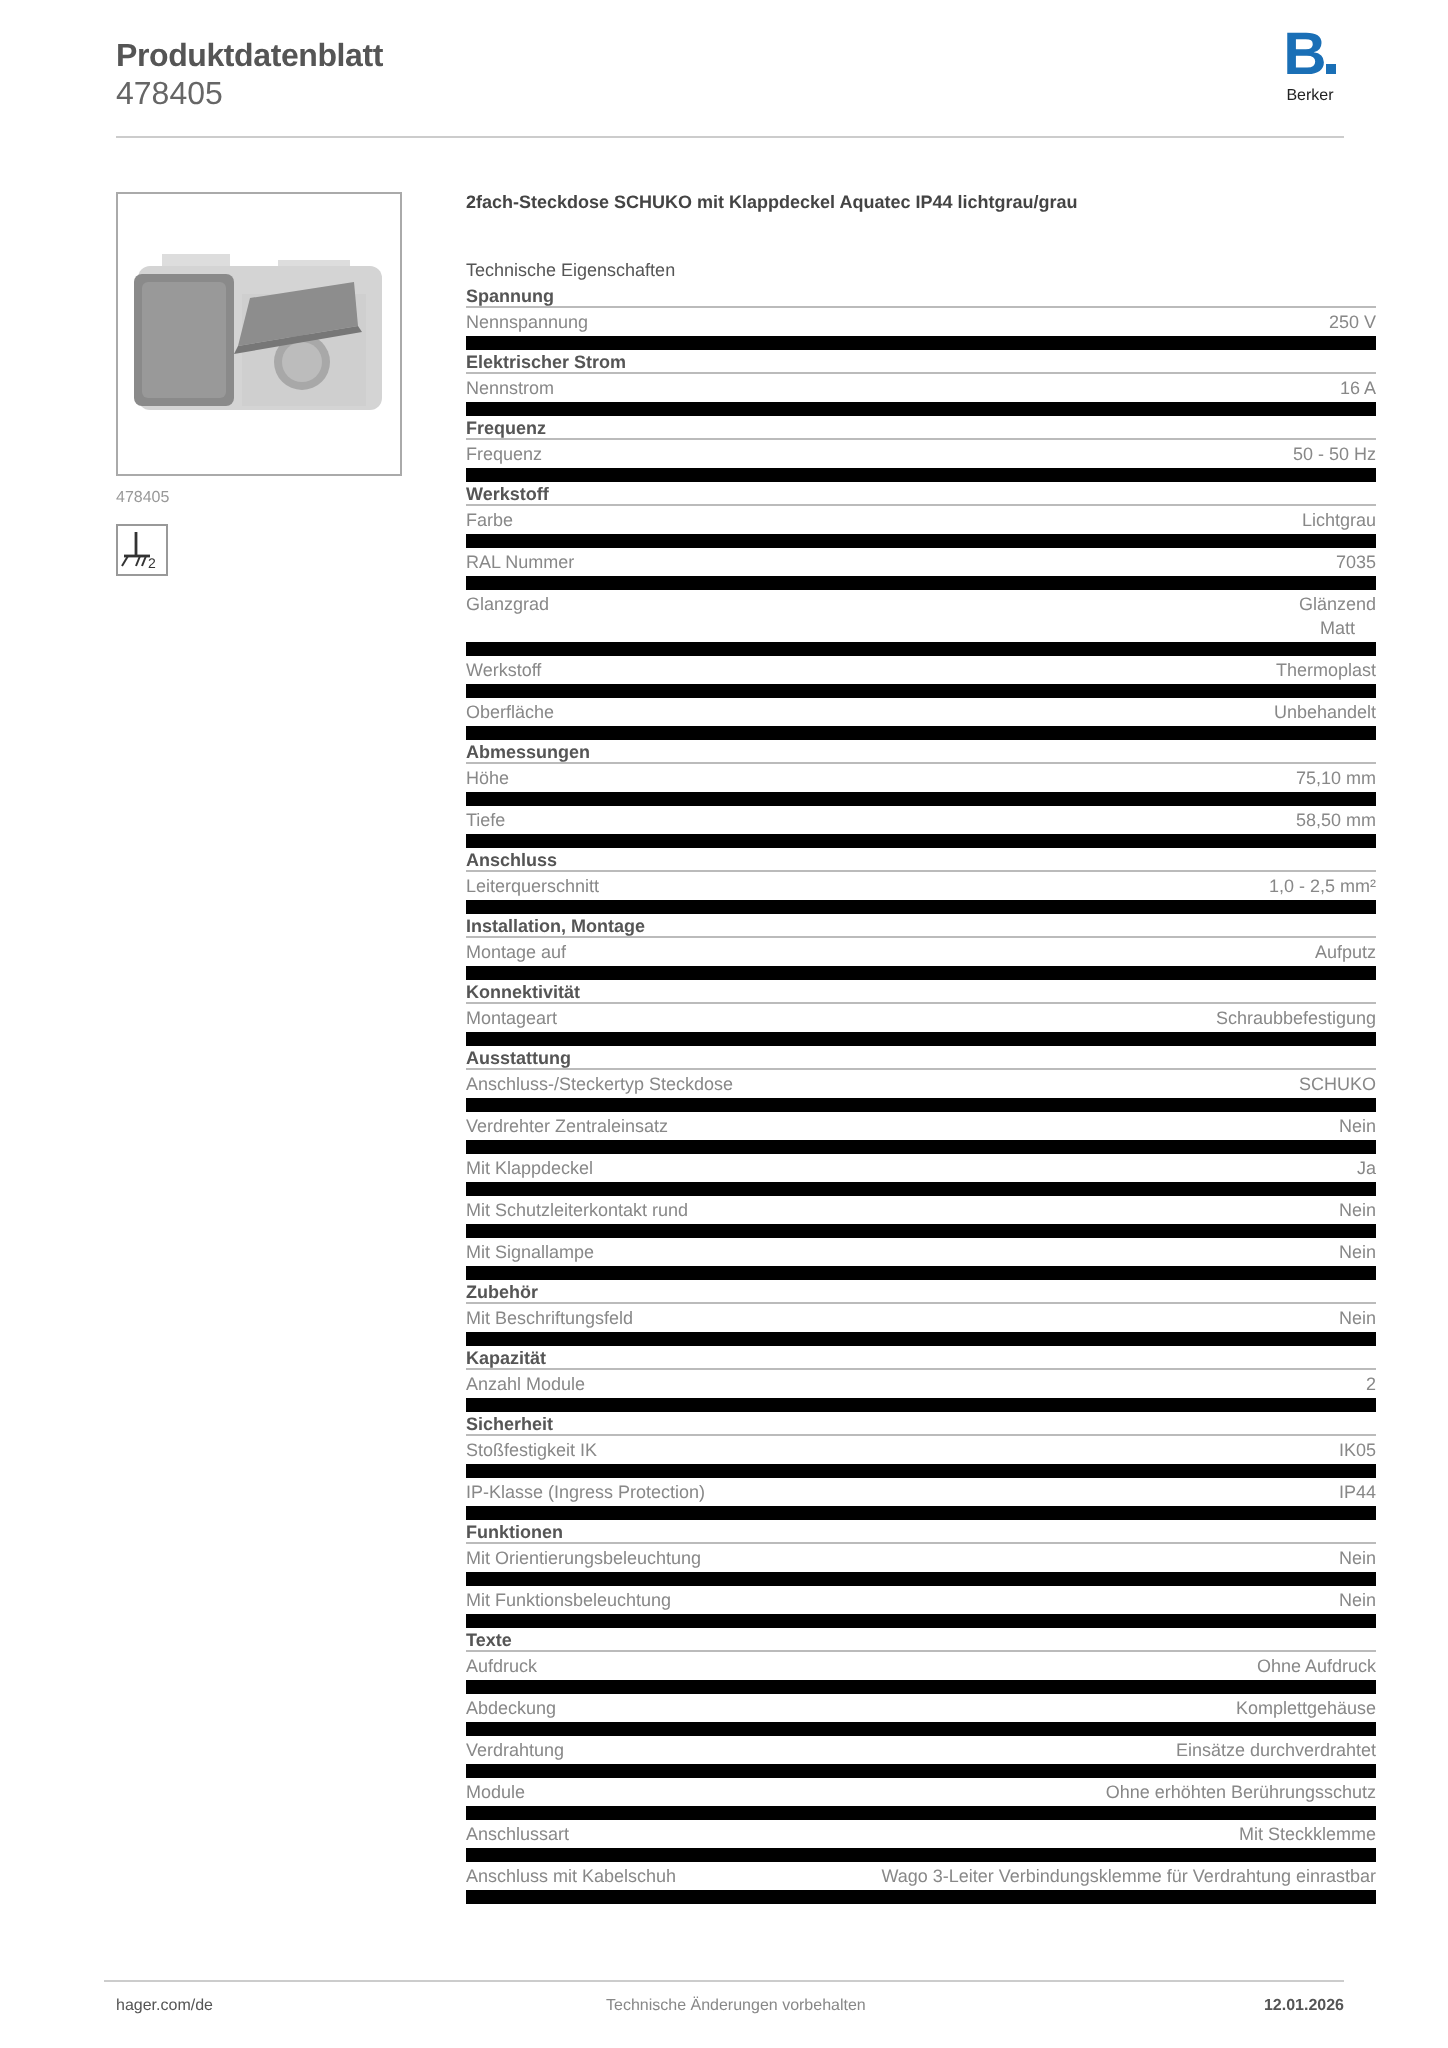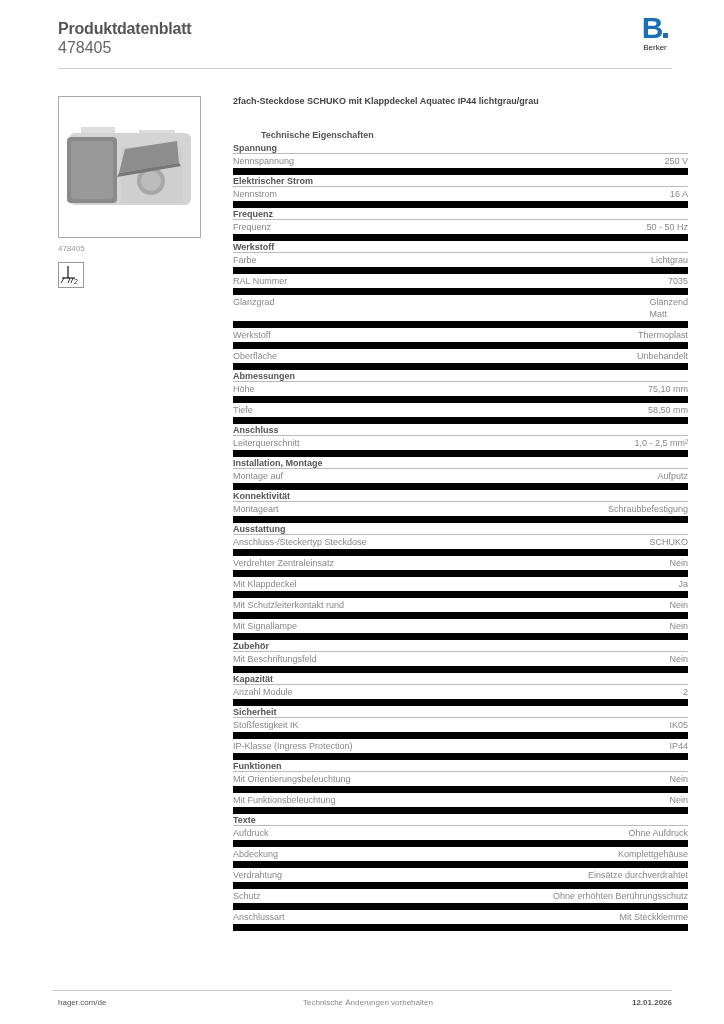--- a/index.html
+++ b/index.html
@@ -14,26 +14,26 @@
     .logo-b .dot { display: inline-block; width: 5px; height: 5px; background: #1a6fb6; margin-left: 1px; }
     .logo-text { font-size: 8px; font-weight: normal; color: #222; margin-top: 1px; }
     .header-rule { position: absolute; left: 58px; top: 68px; width: 614px; height: 1px; background: #ccc; }
 
     .product-image { position: absolute; left: 58px; top: 96px; width: 143px; height: 142px; border: 1px solid #aaa; background: #fff; }
     .img-code { position: absolute; left: 58px; top: 244px; font-size: 8px; color: #999; }
     .mount-icon { position: absolute; left: 58px; top: 262px; width: 26px; height: 26px; border: 1px solid #999; }
 
     .main { position: absolute; left: 233px; top: 96px; width: 455px; }
     .product-name { font-size: 9px; font-weight: bold; color: #444; height: 12px; }
-    .section-title { font-size: 9px; font-weight: bold; color: #555; margin-top: 22px; height: 12px; margin-left: 28px; }
+    .section-title { font-size: 9px; font-weight: normal; color: #555; margin-top: 22px; height: 12px; }
 
     .group { }
     .group-title { font-size: 9px; font-weight: bold; color: #555; height: 12px; line-height: 12px; border-bottom: 1px solid #bbb; }
     .row { display: flex; justify-content: space-between; font-size: 9px; color: #888; line-height: 12px; padding: 1px 0 1px 0; border-bottom: 7px solid #000000; }
-    .row .val { text-align: left; white-space: pre-line; }
+    .row .val { text-align: center; white-space: pre-line; }
 
     .footer-rule { position: absolute; left: 52px; top: 990px; width: 620px; height: 1px; background: #ccc; }
     .footer { position: absolute; left: 58px; top: 998px; width: 614px; font-size: 8px; }
     .footer-left { position: absolute; left: 0; font-weight: normal; color: #555; }
     .footer-center { position: absolute; left: 245px; color: #888; }
     .footer-right { position: absolute; right: 0; font-weight: bold; color: #555; }
   </style>
 </head>
 <body>
 
@@ -226,26 +226,30 @@
         </div>
         <div class="row">
           <span class="label">Abdeckung</span>
           <span class="val">Komplettgehäuse</span>
         </div>
         <div class="row">
           <span class="label">Verdrahtung</span>
           <span class="val">Einsätze durchverdrahtet</span>
         </div>
         <div class="row">
-          <span class="label">Schutz</span>
+          <span class="label">Module</span>
           <span class="val">Ohne erhöhten Berührungsschutz</span>
         </div>
         <div class="row">
           <span class="label">Anschlussart</span>
           <span class="val">Mit Steckklemme</span>
+        </div>
+        <div class="row">
+          <span class="label">Anschluss mit Kabelschuh</span>
+          <span class="val">Wago 3-Leiter Verbindungsklemme für Verdrahtung einrastbar</span>
         </div>
       </div>
     </div>
 </div>
 
 <div class="footer-rule"></div>
 <div class="footer">
   <span class="footer-left">hager.com/de</span>
   <span class="footer-center">Technische Änderungen vorbehalten</span>
   <span class="footer-right">12.01.2026</span>

